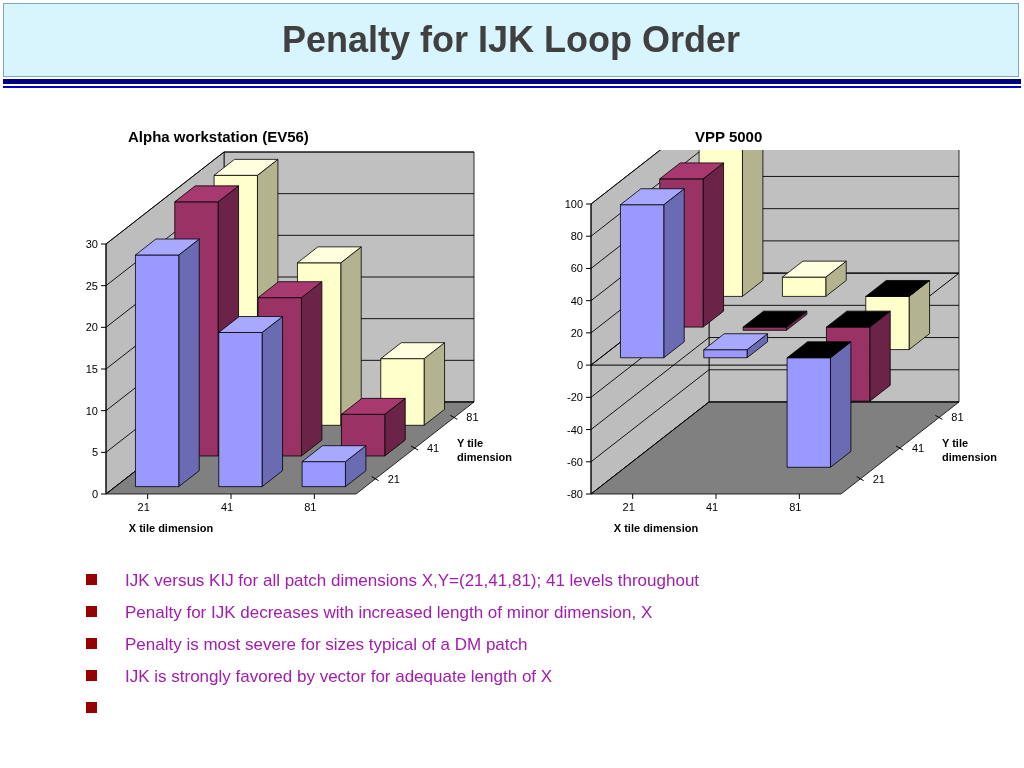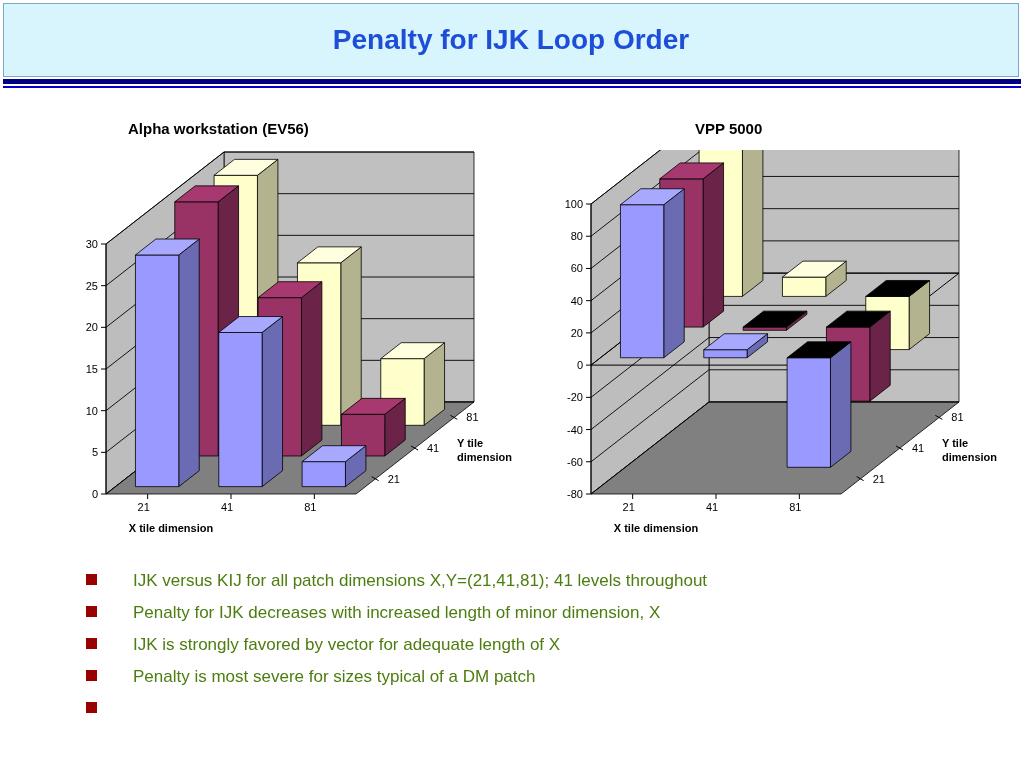--- a/index.html
+++ b/index.html
@@ -9,47 +9,47 @@
     overflow:hidden;position:relative;
   }
   
   #title-banner{
     position:absolute;left:3px;top:3px;width:1016px;height:74px;
     background:#d8f4fd;border:1px solid #7aa8c8;box-sizing:border-box;
   }
   #title-text{
     position:absolute;left:0;top:0;width:100%;height:100%;
     display:flex;align-items:center;justify-content:center;
-    color:#1d4ed8;font-size:28px;font-weight:bold;letter-spacing:0px;
+    color:#404040;font-size:36px;font-weight:bold;letter-spacing:0px;
   }
   #banner-rule-1{position:absolute;left:3px;top:79px;width:1018px;height:5px;background:#000080;}
   #banner-rule-2{position:absolute;left:3px;top:86px;width:1018px;height:2px;background:#0000cc;}
 
   
   .chart{position:absolute;top:120px;width:470px;height:420px;}
   #chart-left{left:60px;}
   #chart-right{left:545px;}
   .chart-title{
-    position:absolute;top:0;width:100%;text-align:center;
+    position:absolute;top:8px;width:100%;text-align:center;
     font-size:15px;font-weight:bold;color:#000;
   }
   #chart-left .chart-title{text-align:left;left:68px;width:auto;}
   #chart-right .chart-title{text-align:right;left:150px;width:auto;}
   .plot-svg{position:absolute;left:0;top:30px;}
   .axis-lbl{font-family:"Liberation Sans",sans-serif;font-size:11px;fill:#000;}
   .axis-title{font-family:"Liberation Sans",sans-serif;font-size:11px;font-weight:bold;fill:#000;}
 
   
   #bullet-list{position:absolute;left:86px;top:566px;width:880px;}
   .bullet-row{display:flex;align-items:flex-start;height:32px;}
   .bullet-mark{
     width:11px;height:11px;background:#990000;margin-top:8px;
     margin-right:28px;flex:0 0 auto;
   }
-  .bullet-text{font-size:17px;color:#4d7c0f;line-height:30px;white-space:nowrap;margin-left:8px;}
+  .bullet-text{font-size:17px;color:#a21caf;line-height:30px;white-space:nowrap;}
 </style>
 </head>
 <body>
 
 <div id="title-banner">
   <div id="title-text">Penalty for IJK Loop Order</div>
 </div>
 <div id="banner-rule-1"></div>
 <div id="banner-rule-2"></div>
 
@@ -234,22 +234,22 @@
   <div class="bullet-row">
     <div class="bullet-mark"></div>
     <div class="bullet-text">IJK versus KIJ for all patch dimensions X,Y=(21,41,81); 41 levels throughout</div>
   </div>
   <div class="bullet-row">
     <div class="bullet-mark"></div>
     <div class="bullet-text">Penalty for IJK decreases with increased length of minor dimension, X</div>
   </div>
   <div class="bullet-row">
     <div class="bullet-mark"></div>
+    <div class="bullet-text">Penalty is most severe for sizes typical of a DM patch</div>
+  </div>
+  <div class="bullet-row">
+    <div class="bullet-mark"></div>
     <div class="bullet-text">IJK is strongly favored by vector for adequate length of X</div>
   </div>
   <div class="bullet-row">
     <div class="bullet-mark"></div>
-    <div class="bullet-text">Penalty is most severe for sizes typical of a DM patch</div>
-  </div>
-  <div class="bullet-row">
-    <div class="bullet-mark"></div>
   </div>
 </div>
 
 </body></html>

